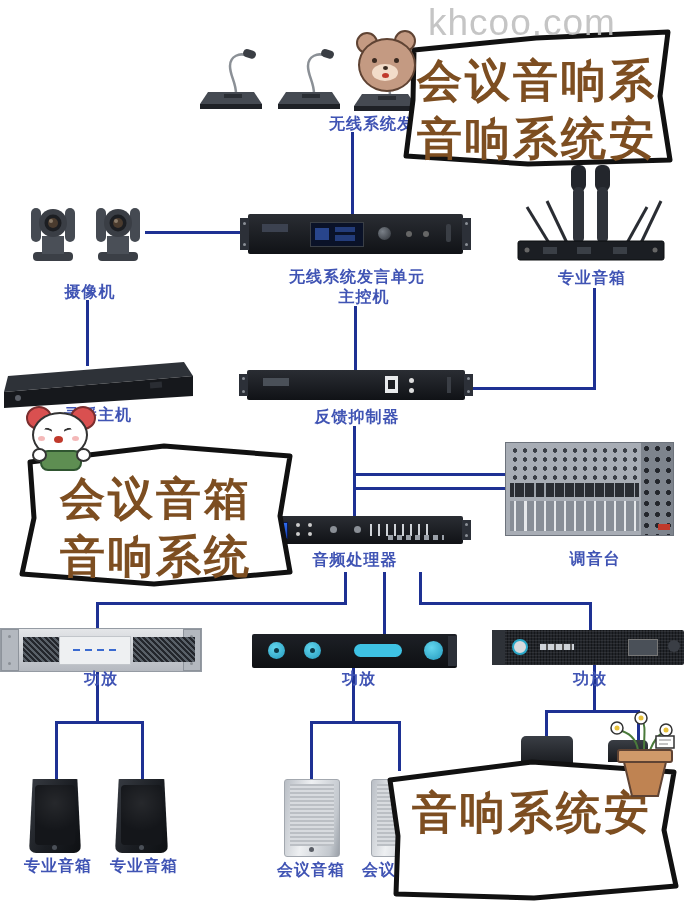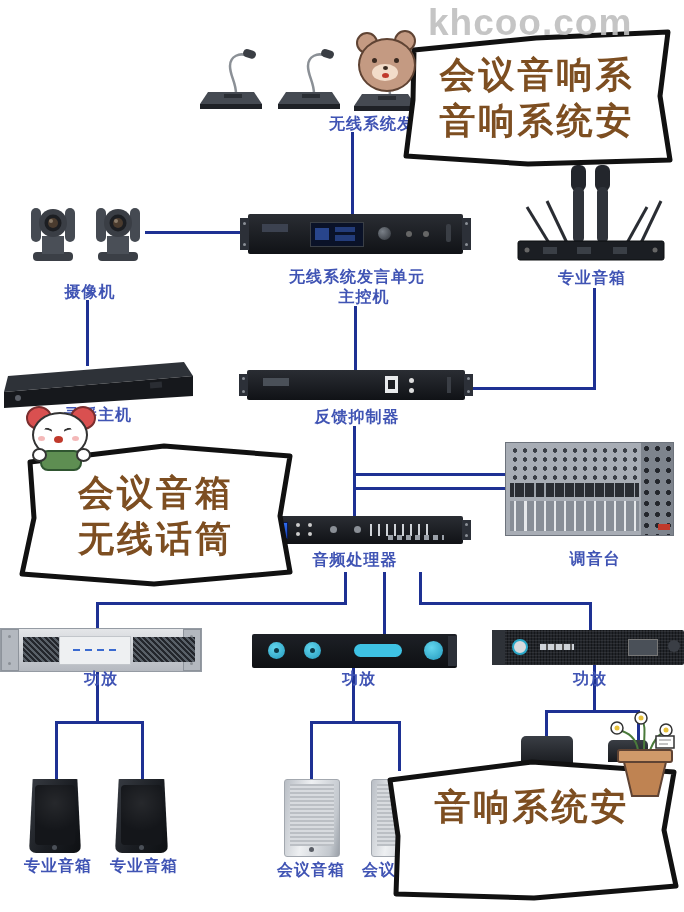--- a/index.html
+++ b/index.html
@@ -55,22 +55,22 @@
     border-radius:4px;background-image:radial-gradient(circle at 50% 30%,rgba(255,255,255,.08),transparent 60%);}
   .spkConf{background:linear-gradient(100deg,#b9bec5,#eef0f2 40%,#c3c8ce 85%,#9aa0a8);
     border-radius:3px;border:1px solid #a3a8af;}
   .spkConf .grille{position:absolute;left:5px;right:5px;top:4px;bottom:10px;background:#d8dbdf;
     background-image:repeating-linear-gradient(0deg,rgba(120,126,134,.3) 0 2px,transparent 2px 4px);}
   .spkTop{background:linear-gradient(#3a3e45,#17191d);border-radius:5px 5px 0 0;}
 
   
   .banner{position:absolute;z-index:5;}
   .btxt{position:absolute;left:0;right:0;text-align:center;color:#7d4e21;font-weight:bold;
-    font-size:36px;letter-spacing:3px;line-height:1.28;}
-  .wm{position:absolute;z-index:7;color:#bfbfbf;font-size:37px;font-weight:bold;
+    font-size:45px;letter-spacing:3px;line-height:1.28;}
+  .wm{position:absolute;z-index:7;color:#bfbfbf;font-size:37px;font-weight:normal;
     letter-spacing:1px;opacity:.9;}
   .chr{position:absolute;z-index:6;}
 </style>
 </head>
 <body>
 
 <div class="stage">
 
   <div class="ln" style="left:351px;top:132px;width:3px;height:84px"></div>
   <div class="ln" style="left:145px;top:231px;width:104px;height:3px"></div>
@@ -322,21 +322,21 @@
       <div>音响系统安</div>
     </div>
   </div>
 
   <div class="banner" style="left:14px;top:432px;width:284px;height:162px">
     <svg width="284" height="162" style="position:absolute;left:0;top:0">
         <polygon points="16,30 150,14 276,24 266,84 276,140 140,152 8,142 20,86" fill="#fff" stroke="#111" stroke-width="5" stroke-linejoin="round"></polygon>
       </svg>
     <div class="btxt" style="top:38px">
       <div>会议音箱</div>
-      <div>无线话筒</div>
+      <div>音响系统</div>
     </div>
   </div>
 
   <div class="banner" style="left:382px;top:750px;width:300px;height:158px">
     <svg width="300" height="158" style="position:absolute;left:0;top:0">
         <polygon points="8,30 150,12 292,22 282,80 294,136 152,148 14,144 16,86" fill="#fff" stroke="#111" stroke-width="5" stroke-linejoin="round"></polygon>
       </svg>
     <div class="btxt" style="top:34px">
       <div>音响系统安</div>
     </div>

